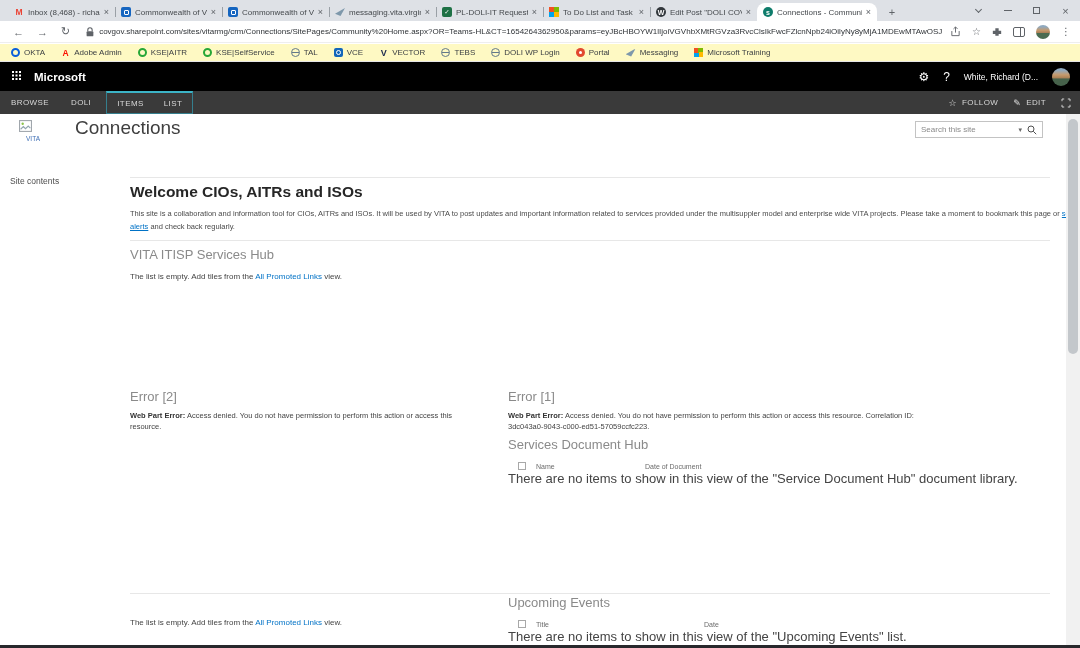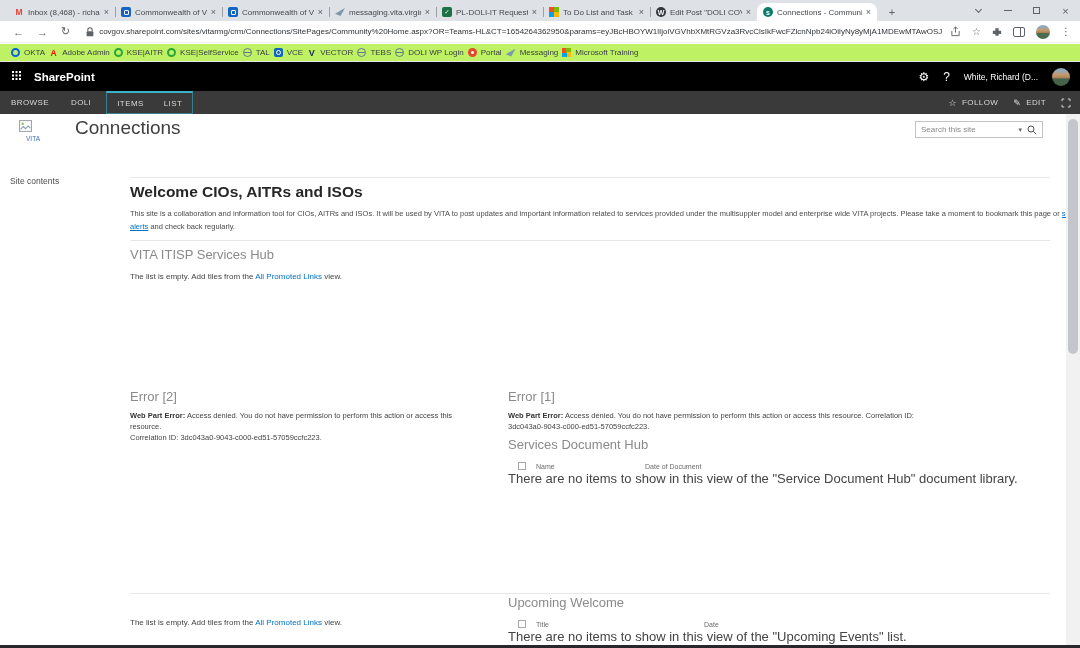--- a/index.html
+++ b/index.html
@@ -44,22 +44,22 @@
   .navbtn { font-size:11px; color:#5f6368; margin-left:13px; }
   .omnibox { flex:1; display:flex; align-items:center; gap:5px; margin:0 8px 0 16px;
              font-size:8px; color:#2f3337; overflow:hidden; }
   .url { white-space:nowrap; overflow:hidden; }
   .tb-right { display:flex; align-items:center; gap:11px; margin-right:9px; flex:none; }
   .tb-ico { color:#5f6368; font-size:10px; display:flex; align-items:center; }
   .avatar { width:14px; height:14px; border-radius:50%;
             background:linear-gradient(#8fa9bf 12%,#c59a6d 38%,#a97f55 56%,#4a6b50 60%); }
 
   
-  .bookmarks { position:absolute; top:44px; left:0; right:0; height:18px; background:#bef264;
-               display:flex; align-items:center; gap:4px; padding-left:11px; font-size:8px; color:#3c4043;
+  .bookmarks { position:absolute; top:44px; left:0; right:0; height:18px; background:#fef9c3;
+               display:flex; align-items:center; gap:16px; padding-left:11px; font-size:8px; color:#3c4043;
                border-bottom:1px solid #e6e6e6; }
   .bm { display:flex; align-items:center; gap:4px; flex:none; }
   .bmfav { width:9px; height:9px; flex:none; display:flex; align-items:center; justify-content:center;
            position:relative; border-radius:2px; font-weight:bold; }
   .bmfav.okta { width:9px; height:9px; border:2.5px solid #0b5fda; border-radius:50%; }
   .bmfav.adobe { color:#fa0f00; font-size:8.5px; }
   .bmfav.kse { width:9px; height:9px; border:2.5px solid #27a737; border-radius:50%; }
   .bmfav.globe { width:9px; height:9px; border:1px solid #63798a; border-radius:50%;
                  background:linear-gradient(transparent 42%,#63798a 42% 56%,transparent 56%); }
   .bmfav.vce { background:#1266ba; }
@@ -290,21 +290,21 @@
     <span class="bm">
         <span class="bmfav ms"></span>
         <span>Microsoft Training</span>
       </span>
   </div>
 
   <div class="suitebar">
     <span class="waffle-wrap">
         <span class="waffle"></span>
       </span>
-    <span class="brand">SharePoint</span>
+    <span class="brand">Microsoft</span>
     <span class="sb-right">
       <span class="sb-ico">⚙</span>
       <span class="sb-ico">?</span>
       <span class="sb-user">White, Richard (D...</span>
       <span class="avatar2"></span>
     </span>
   </div>
 
   <div class="ribbon">
     <span class="rtab">BROWSE</span>
@@ -363,21 +363,20 @@
 
     <div class="sec-title services-sec">VITA ITISP Services Hub</div>
     <div class="services-empty">
       <span>The list is empty. Add tiles from the </span><span class="plain-link">All Promoted Links</span><span> view.</span>
     </div>
 
     <div class="col-left">
       <div class="sec-title err-title">Error [2]</div>
       <div class="err-text">
         <b>Web Part Error:</b><span> Access denied. You do not have permission to perform this action or access this resource.</span>
-        <div>Correlation ID: 3dc043a0-9043-c000-ed51-57059ccfc223.</div>
       </div>
     </div>
 
     <div class="col-right">
       <div class="sec-title">Error [1]</div>
       <div class="err-text">
         <b>Web Part Error:</b><span> Access denied. You do not have permission to perform this action or access this resource. Correlation ID:</span>
         <div>3dc043a0-9043-c000-ed51-57059ccfc223.</div>
       </div>
       <div class="sec-title dochub-title">Services Document Hub</div>
@@ -391,21 +390,21 @@
 
     <div class="hr hr3"></div>
 
     <div class="bot-left">
       <div class="empty">
         <span>The list is empty. Add tiles from the </span><span class="plain-link">All Promoted Links</span><span> view.</span>
       </div>
     </div>
 
     <div class="bot-right">
-      <div class="sec-title">Upcoming Welcome</div>
+      <div class="sec-title">Upcoming Events</div>
       <div class="thead">
         <span class="cb"></span>
         <span class="col-label">Title</span>
         <span class="col-date-ev">Date</span>
       </div>
       <div class="tempty">There are no items to show in this view of the "Upcoming Events" list.</div>
     </div>
 
     <div class="scrollbar">
       <div class="scroll-thumb"></div>

